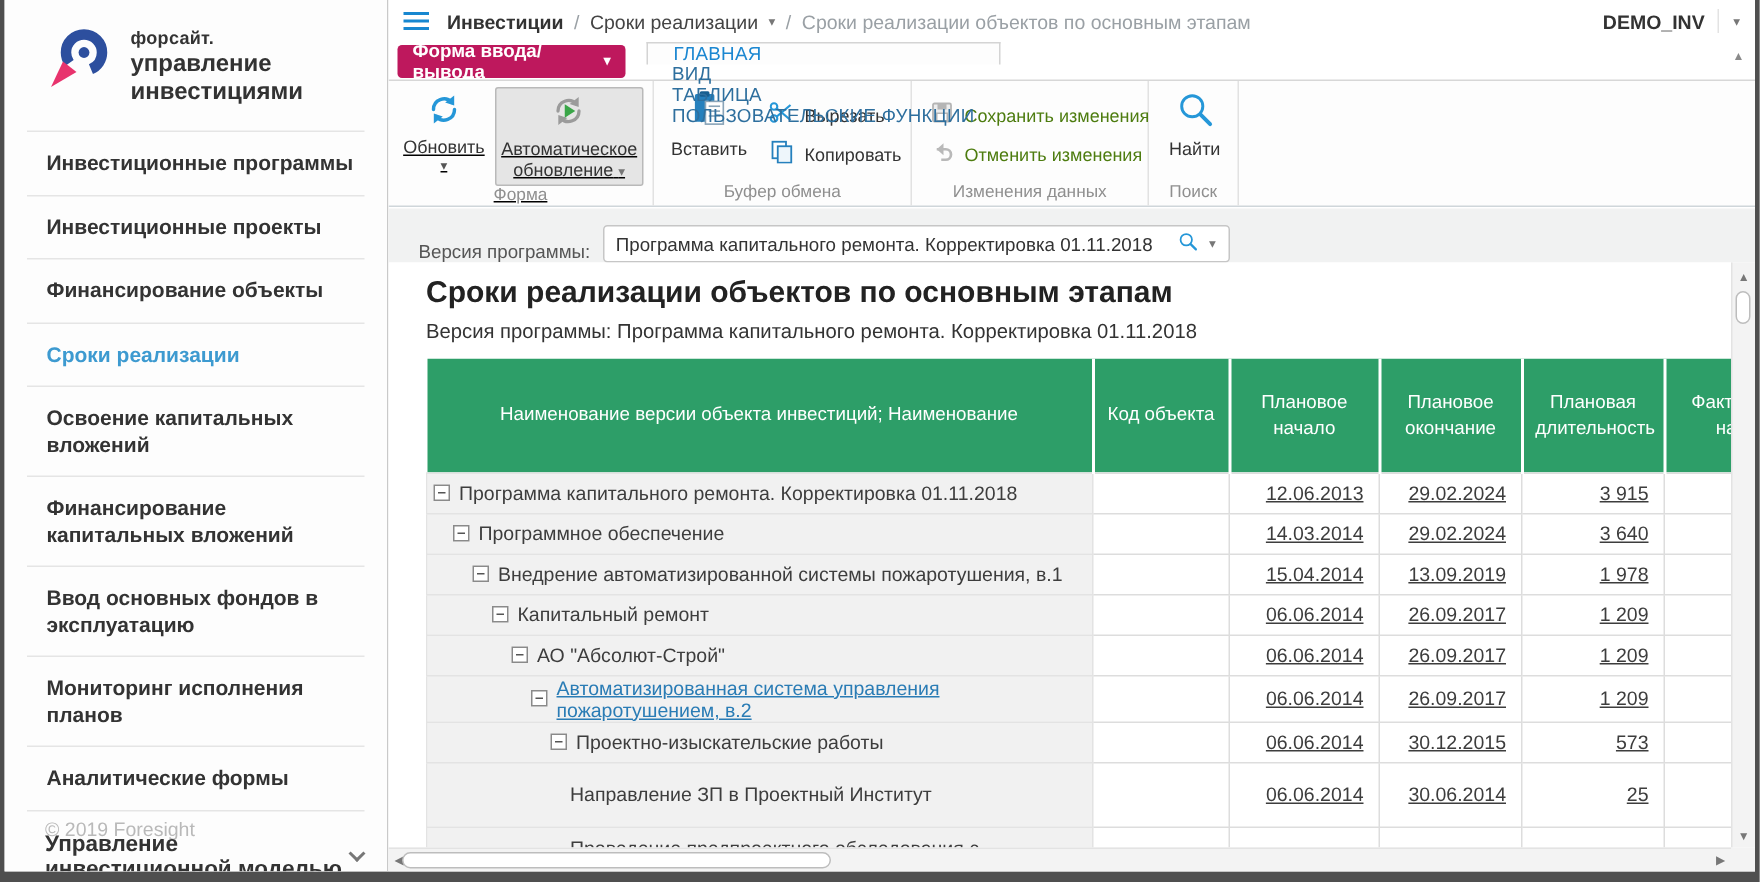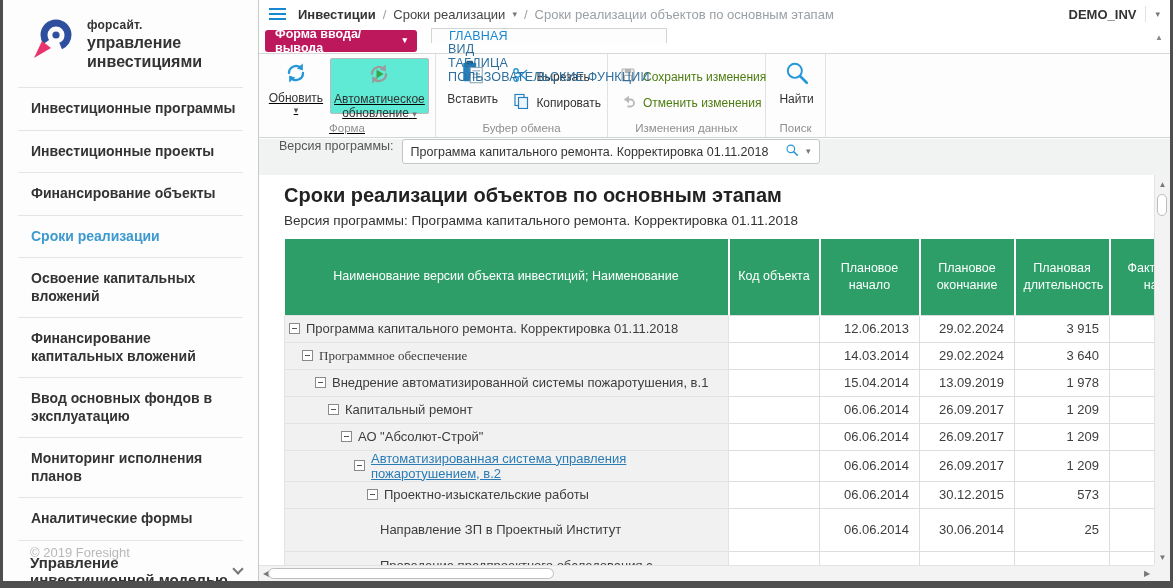--- a/index.html
+++ b/index.html
@@ -53,30 +53,30 @@
 
   .ribbon{position:absolute;top:53px;left:0;right:0;height:85px;background:#fdfdfd;
           border-top:1px solid #d7d7d7;border-bottom:1px solid #cfd6da;display:flex;}
   .rgroup{border-right:1px solid #e2e2e2;display:flex;flex-direction:column;}
   .rbody{flex:1;display:flex;align-items:flex-start;padding:4px 6px 0 8px;}
   .rlabel{text-align:center;font-size:11.5px;color:#8f8f8f;padding-bottom:3px;}
   .bigbtn{display:flex;flex-direction:column;align-items:center;font-size:12px;color:#333;cursor:pointer;text-align:center;}
   .bigbtn .lbl{margin-top:3px;line-height:1.2;}
   .btn-refresh{width:62px;padding-top:3px;}
   .btn-refresh .caret{margin-top:1px;color:#555;}
-  .btn-auto{width:106px;height:56px;border:1px solid #b9b9b9;background:#5eead4;border-radius:2px;
+  .btn-auto{width:106px;height:66px;border:1px solid #b9b9b9;background:#e5e5e5;border-radius:2px;
             margin-left:5px;padding-top:3px;}
   .clip-col{display:flex;flex-direction:column;gap:7px;margin-left:12px;padding-top:9px;}
   .smallbtn{display:flex;align-items:center;gap:7px;font-size:12px;color:#333;cursor:pointer;white-space:nowrap;}
   .smallbtn.disabled{color:#4d7c0f;cursor:default;}
   .btn-paste{width:62px;padding-top:2px;}
   .btn-find{width:46px;padding-top:2px;}
 
   .versionbar{position:absolute;top:139px;left:0;right:0;height:36px;background:#f1f2f2;
-              display:flex;align-items:flex-start;padding-left:20px;}
+              display:flex;align-items:flex-end;padding-left:20px;}
   .vb-label{font-size:12.5px;color:#555;margin-right:8px;white-space:nowrap;}
   .vb-input{width:418px;height:25px;background:#fff;border:1px solid #c6c6c6;border-radius:3px;
             display:flex;align-items:center;padding:0 8px;font-size:12.5px;color:#333;cursor:text;}
   .vb-text{flex:1;white-space:nowrap;overflow:hidden;text-overflow:ellipsis;}
   .vb-input .caret{margin-left:7px;}
 
   .content{position:absolute;top:175px;left:0;right:16px;bottom:16px;overflow:hidden;background:#fff;}
   .report-title{margin:8px 0 0 25px;font-size:20px;font-weight:bold;color:#222;line-height:24px;}
   .report-subtitle{margin:5px 0 10px 25px;font-size:13.5px;color:#333;line-height:17px;}
   .table-wrap{margin-left:25px;width:871px;overflow:hidden;}
@@ -86,21 +86,21 @@
   thead th:first-child{padding:0 20px;}
   tbody td{border:1px solid #ddd;font-size:13px;color:#3d3d3d;background:#fff;padding:0 4px;}
   tbody tr{height:27px;}
   tbody tr:nth-child(8),tbody tr:nth-child(9){height:43px;}
   td.namecell{background:#f1f1f1;border-color:#e3e3e3;padding:0;}
   .name-inner{display:flex;align-items:center;gap:6px;}
   .expander{width:11px;height:11px;min-width:11px;border:1px solid #8a8a8a;background:#fff;
             display:flex;align-items:center;justify-content:center;cursor:pointer;}
   .expander i{display:block;width:5px;height:1px;background:#555;}
   .rowlink{color:#2a7cb5;text-decoration:underline;cursor:pointer;}
-  td.num{text-align:right;padding-right:10px;}
+  td.num{text-align:right;padding-right:10px;text-decoration:underline;}
 
   .vscroll{position:absolute;top:175px;right:0;width:16px;bottom:16px;background:#f3f3f3;border-left:1px solid #e3e3e3;}
   .vs-up,.vs-down{position:absolute;left:0;width:100%;height:16px;color:#777;font-size:8px;
                   display:flex;align-items:center;justify-content:center;cursor:pointer;}
   .vs-up{top:1px;}
   .vs-down{bottom:0;}
   .vs-thumb{position:absolute;top:19px;left:2px;right:3px;height:22px;background:#fff;border:1px solid #bdbdbd;border-radius:6px;cursor:pointer;}
   .hscroll{position:absolute;left:0;right:16px;bottom:0;height:16px;background:#f3f3f3;border-top:1px solid #e3e3e3;}
   .hs-left,.hs-right{position:absolute;top:0;height:100%;width:14px;color:#777;font-size:8px;
                      display:flex;align-items:center;justify-content:center;cursor:pointer;}
@@ -354,21 +354,21 @@
                     </div>
                   </td>
                   <td class=""></td>
                   <td class="num">12.06.2013</td>
                   <td class="num">29.02.2024</td>
                   <td class="num">3 915</td>
                   <td class="num"></td>
                 </tr>
                 <tr>
                   <td class="namecell">
-                    <div class="name-inner" style="padding-left: 17px; font-family: Liberation Serif, serif;">
+                    <div class="name-inner" style="padding-left: 17px;">
                       <span class="expander">
                         <i></i>
                       </span>
                       <span>Программное обеспечение</span>
                     </div>
                   </td>
                   <td class=""></td>
                   <td class="num">14.03.2014</td>
                   <td class="num">29.02.2024</td>
                   <td class="num">3 640</td>

